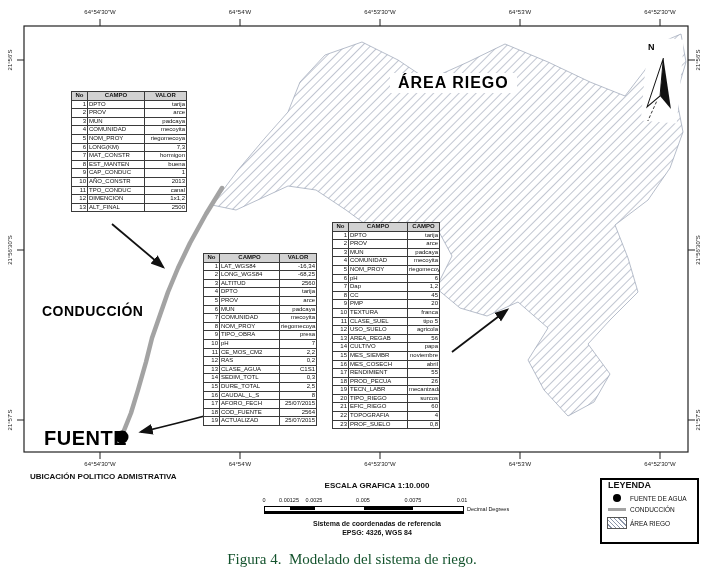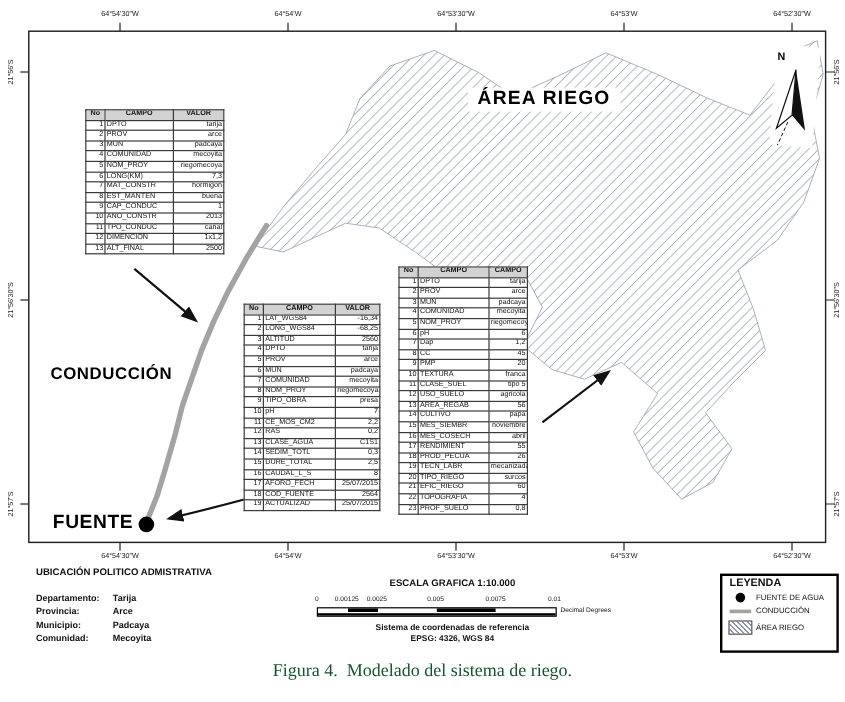--- a/index.html
+++ b/index.html
@@ -18,21 +18,21 @@
   .t1{width:116px;left:71px;top:91px;}
   .t1 th:nth-child(1){width:13px}.t1 th:nth-child(2){width:54px}
   .t2{width:114px;left:203px;top:253px;}
   .t2 th:nth-child(1){width:13px}.t2 th:nth-child(2){width:57px}
   .t3{width:108px;left:332px;top:222px;}
   .t3 th:nth-child(1){width:13px}.t3 th:nth-child(2){width:56px}
   
   .maplab{position:absolute;font-weight:bold;color:#000;z-index:4;white-space:nowrap;}
   #area-label{left:390px;top:73px;font-size:16px;background:#fff;padding:1px 8px;letter-spacing:1px;}
   #conduccion-label{left:42px;top:303px;font-size:14px;letter-spacing:0.5px;}
-  #fuente-label{left:44px;top:427px;font-size:16px;letter-spacing:0.5px;}
+  #fuente-label{left:44px;top:427px;font-size:20px;letter-spacing:0.5px;}
   #north-label{left:648px;top:42px;font-size:9px;}
   
   .foot{position:absolute;color:#111;}
   #ubi-title{left:30px;top:472px;font-size:8px;font-weight:bold;}
   #ubi-items{left:30px;top:493px;font-size:7.5px;font-weight:bold;line-height:11px;}
   .ubi-row{display:flex;}
   .ubi-row .l{width:64px;}
   #scale-title{left:377px;top:481px;transform:translateX(-50%);font-size:8px;font-weight:bold;white-space:nowrap;}
   .stick{position:absolute;top:497px;font-size:5.5px;transform:translateX(-50%);}
   #scalebar{position:absolute;left:264px;top:506px;width:198px;height:6px;border:1px solid #000;background:#fff;}
@@ -428,38 +428,20 @@
         </tr>
         <tr>
           <td class="c0">23</td>
           <td class="c1">PROF_SUELO</td>
           <td class="c2">0,8</td>
         </tr>
       </tbody>
     </table>
 
   <div id="ubi-title" class="foot">UBICACIÓN POLITICO ADMISTRATIVA</div>
-  <div id="ubi-items" class="foot">
-    <div class="ubi-row">
-      <span class="l">Departamento:</span>
-      <span>Tarija</span>
-    </div>
-    <div class="ubi-row">
-      <span class="l">Provincia:</span>
-      <span>Arce</span>
-    </div>
-    <div class="ubi-row">
-      <span class="l">Municipio:</span>
-      <span>Padcaya</span>
-    </div>
-    <div class="ubi-row">
-      <span class="l">Comunidad:</span>
-      <span>Mecoyita</span>
-    </div>
-  </div>
 
   <div id="scale-title" class="foot">ESCALA GRAFICA 1:10.000</div>
   <div class="stick" style="left:264px">0</div>
   <div class="stick" style="left:289px">0.00125</div>
   <div class="stick" style="left:314px">0.0025</div>
   <div class="stick" style="left:363px">0.005</div>
   <div class="stick" style="left:413px">0.0075</div>
   <div class="stick" style="left:462px">0.01</div>
   <div id="scalebar">
     <div class="seg" style="left:25px;width:25px"></div>

